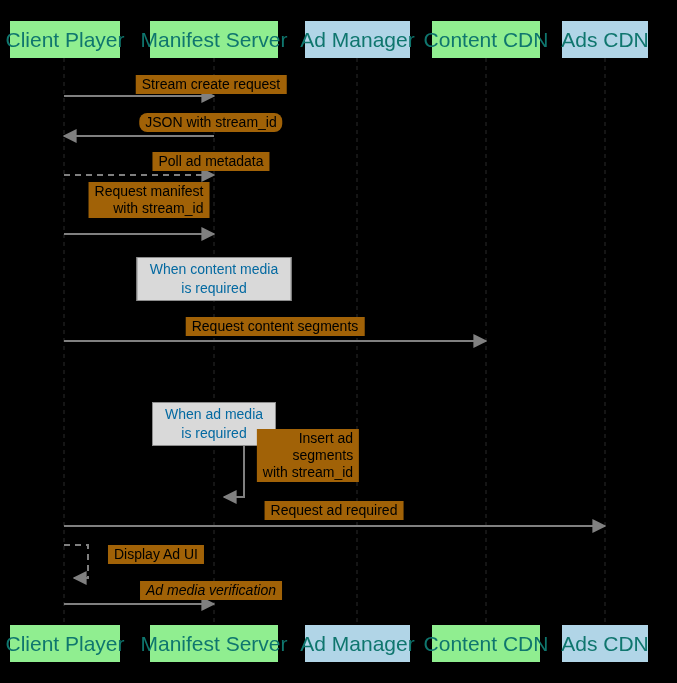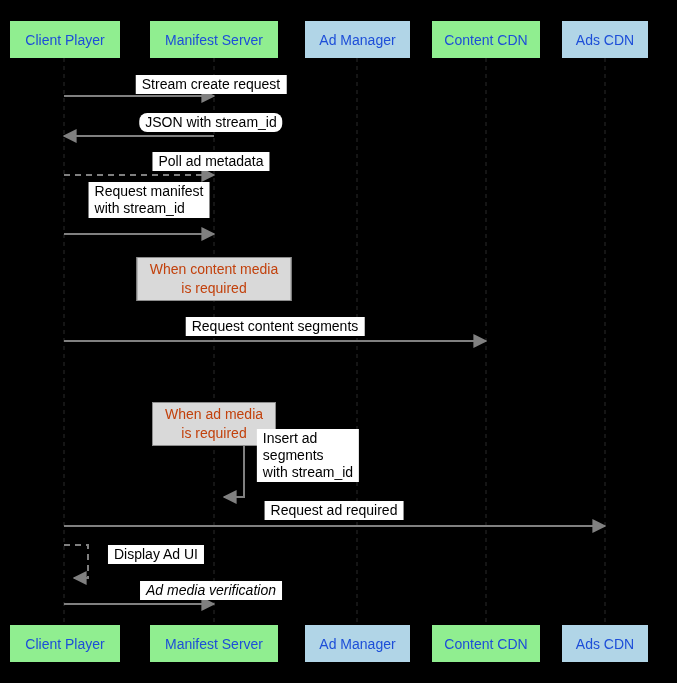--- a/index.html
+++ b/index.html
@@ -19,44 +19,44 @@
     left: 0; top: 0;
     width: 677px;
     height: 683px;
   }
   .actor-box {
     position: absolute;
     box-sizing: border-box;
     display: flex;
     align-items: center;
     justify-content: center;
-    font-size: 14px;
-    color: #1d4ed8;
+    font-size: 21px;
+    color: #0f766e;
     letter-spacing: 0px;
     line-height: 1;
     white-space: nowrap;
   }
   .msg-label {
     position: absolute;
     box-sizing: border-box;
-    background: #ffffff;
+    background: #a16207;
     color: #000000;
     font-size: 14px;
     line-height: 17px;
-    text-align: left;
+    text-align: right;
     white-space: pre;
     padding: 1px 6px;
     transform: translateX(-50%);
   }
   .note-box {
     position: absolute;
     box-sizing: border-box;
     background: #d9d9d9;
     border: 1px solid #8c8c8c;
-    color: #c2410c;
+    color: #0369a1;
     font-size: 14px;
     line-height: 19px;
     text-align: center;
     white-space: pre;
     display: flex;
     align-items: center;
     justify-content: center;
     transform: translateX(-50%);
   }
 </style>

